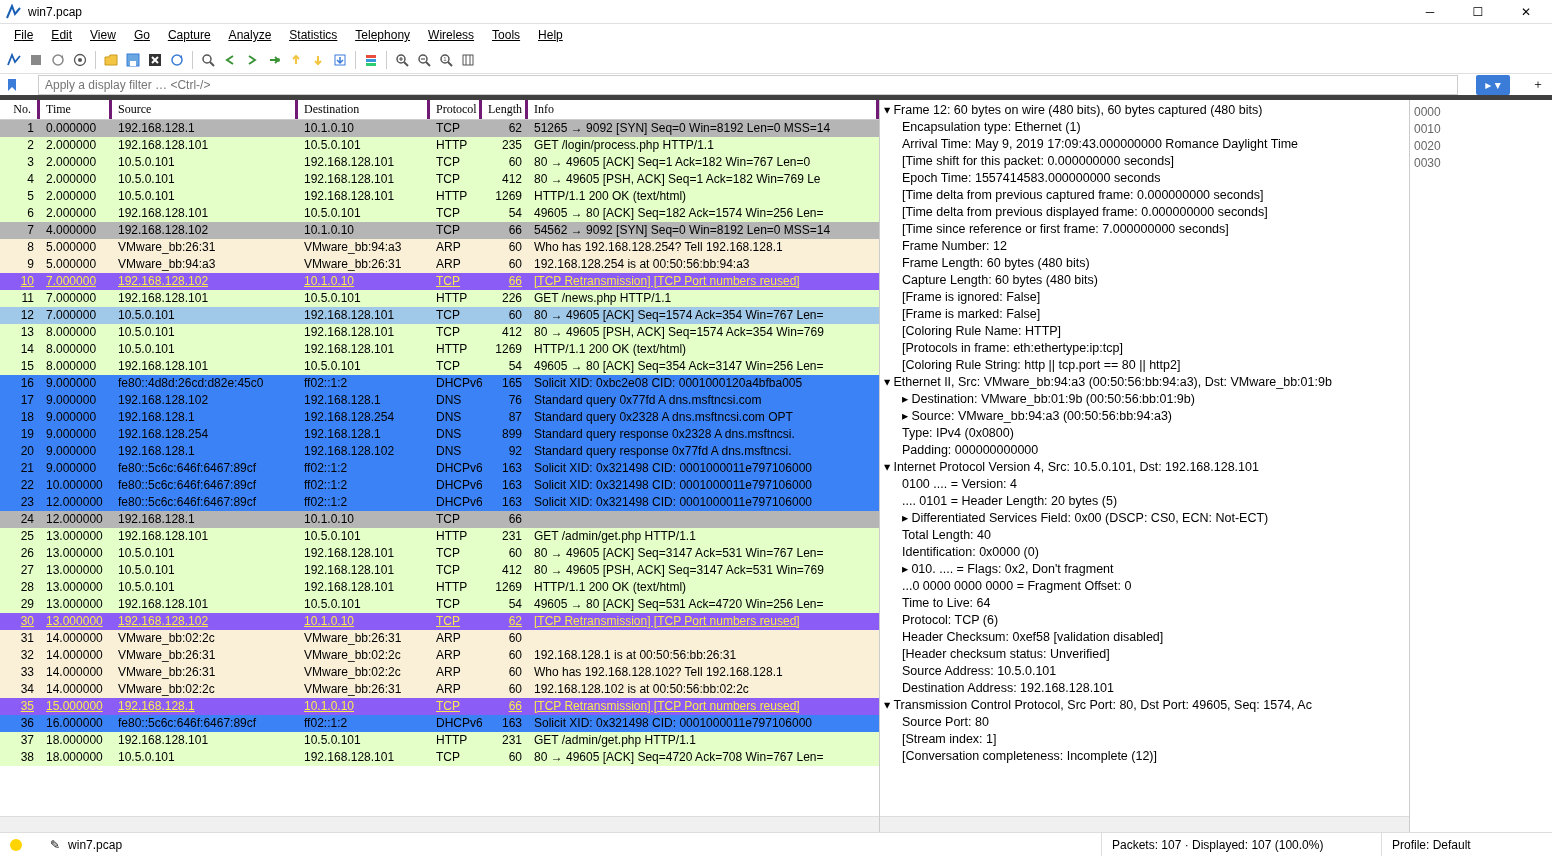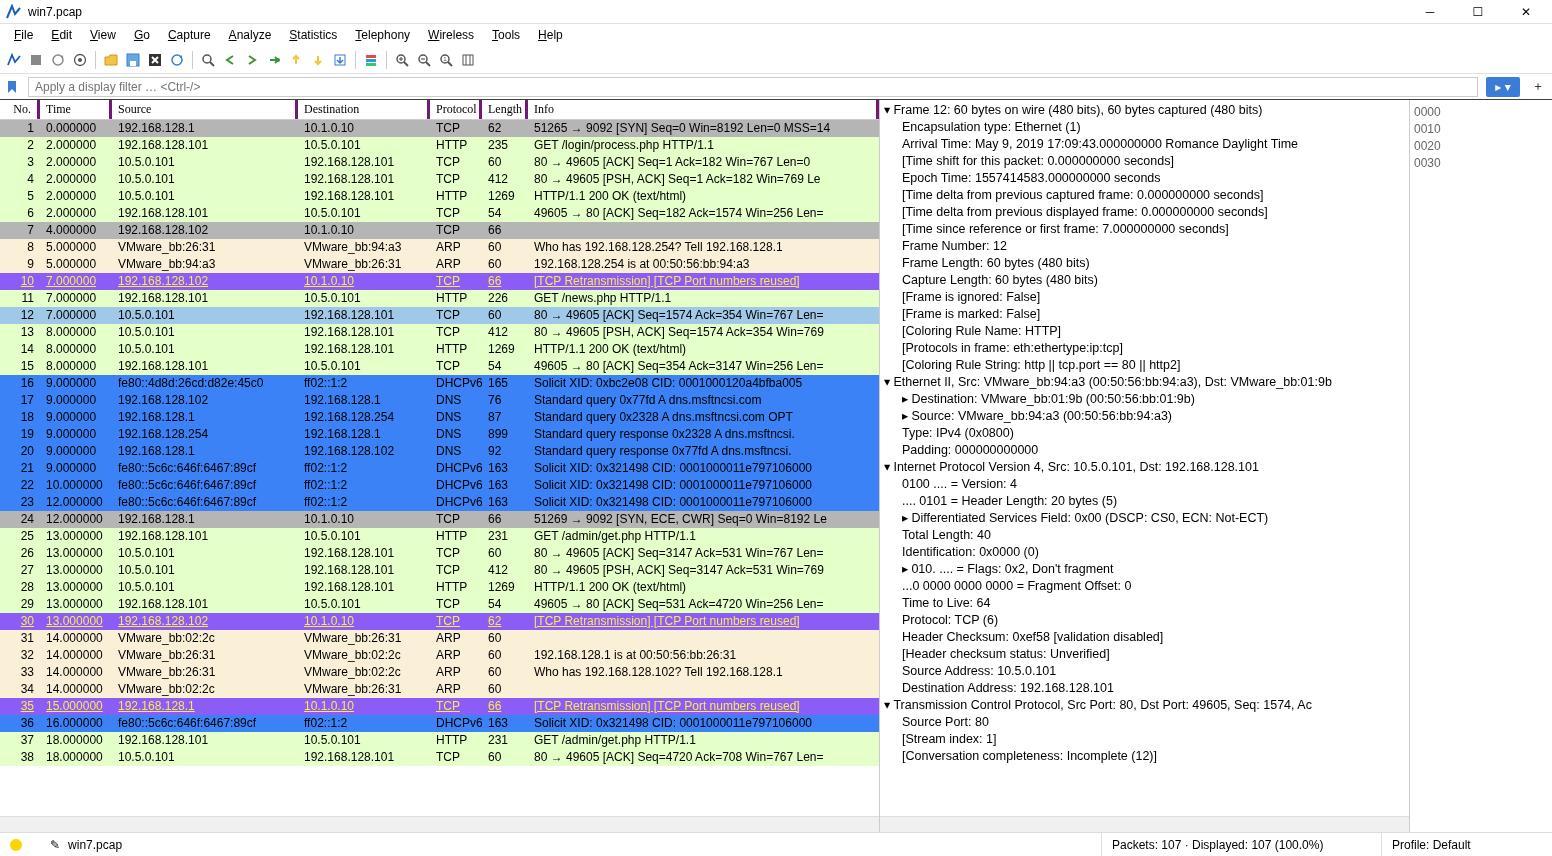--- a/index.html
+++ b/index.html
@@ -3,43 +3,43 @@
 <meta charset="utf-8">
 <style>
 * { margin: 0; padding: 0; box-sizing: border-box; font-family: "Segoe UI", Tahoma, sans-serif; }
 body { width: 1552px; height: 856px; background: #fff; overflow: hidden; display: flex; flex-direction: column; font-size: 12px; }
 .titlebar { height: 24px; display: flex; align-items: center; padding: 0 6px; border-bottom: 1px solid #e0e0e0; }
 .titlebar .icon { width: 16px; height: 16px; margin-right: 6px; }
 .titlebar .title { flex: 1; font-size: 12px; }
 .win-controls { display: flex; gap: 8px; }
 .win-controls div { width: 40px; height: 20px; display: flex; align-items: center; justify-content: center; cursor: pointer; }
 .menubar { height: 22px; display: flex; align-items: center; padding: 0 6px; gap: 2px; }
-.menubar .item { padding: 2px 8px; cursor: pointer; }
+.menubar .item { padding: 2px 8px; cursor: pointer; text-decoration: underline; }
 .menubar .item u { text-decoration: underline; }
 .toolbar { height: 28px; display: flex; align-items: center; padding: 0 4px; gap: 2px; border-bottom: 1px solid #e0e0e0; }
 .toolbar .btn { width: 20px; height: 20px; display: flex; align-items: center; justify-content: center; cursor: pointer; border: 1px solid transparent; }
 .toolbar .sep { width: 1px; height: 18px; background: #ccc; margin: 0 3px; }
-.filterbar { height: 26px; display: flex; align-items: center; padding: 2px 4px; gap: 8px; border-bottom: 1px solid #404040; }
+.filterbar { height: 26px; display: flex; align-items: center; padding: 2px 4px; gap: 18px; border-bottom: 5px solid #404040; }
 .filterbar .bookmark { width: 16px; height:16px; display:flex; align-items:center; justify-content:center; }
 .filterbar input { flex: 1; height: 20px; border: 1px solid #ccc; padding: 0 6px; font-size: 12px; }
 .filterbar .dropdown { width: 34px; height: 20px; background: #3a7cd8; display:flex; align-items:center; justify-content:center; color:#fff; border-radius:2px; cursor:pointer; }
 .filterbar .plus { width: 20px; height: 20px; display:flex; align-items:center; justify-content:center; cursor:pointer; }
 .main { flex: 1; display: flex; overflow: hidden; }
 .packet-list { flex: 0 0 880px; display: flex; flex-direction: column; border-right: 1px solid #ccc; overflow:hidden; }
 .hdr { display: flex; background: #fff; border-bottom: 1px solid #ccc; }
 .hdr .col { padding: 2px 6px; border-right: 3px solid #701a75; font-size: 12px; font-family: Liberation Serif, serif; }
 .rows { flex: 1; overflow-y: auto; overflow-x: hidden; font-family: Consolas, monospace; font-size: 12px; }
 .row { display: flex; height: 17px; line-height: 17px; white-space: nowrap; }
 .row .c { padding: 0 6px; overflow: hidden; }
 .cn { width: 40px; text-align: right; }
 .ct { width: 72px; }
 .cs { width: 186px; }
 .cd { width: 132px; }
 .cp { width: 52px; }
-.cl { width: 46px; }
+.cl { width: 46px; text-align: right; }
 .ci { flex: 1; }
 .bg-green { background: #e4ffc7; }
 .bg-selected { background: #a0c8e8; }
 .bg-grey { background: #b5b5b5; color:#000; }
 .bg-red { background: #8b5cf6; color: #fce94f; text-decoration: underline; }
 .bg-cream { background: #faf0d7; }
 .bg-blue { background: #3b82f6; }
 .detail-pane { flex: 0 0 530px; display:flex; flex-direction:column; overflow:hidden; border-right:1px solid #ccc;gap:6px; }
 .detail-body { flex:1; overflow:auto; font-family: Consolas, monospace; font-size: 12.5px; padding: 2px 4px; line-height: 17px; }
 .detail-body .ln { white-space: nowrap; }
@@ -288,20 +288,21 @@
           <div class="c cl">54</div>
           <div class="c ci">49605 → 80 [ACK] Seq=182 Ack=1574 Win=256 Len=</div>
         </div>
         <div class="row bg-grey">
           <div class="c cn">7</div>
           <div class="c ct">4.000000</div>
           <div class="c cs">192.168.128.102</div>
           <div class="c cd">10.1.0.10</div>
           <div class="c cp">TCP</div>
           <div class="c cl">66</div>
+          <div class="c ci">54562 → 9092 [SYN] Seq=0 Win=8192 Len=0 MSS=14</div>
         </div>
         <div class="row bg-cream">
           <div class="c cn">8</div>
           <div class="c ct">5.000000</div>
           <div class="c cs">VMware_bb:26:31</div>
           <div class="c cd">VMware_bb:94:a3</div>
           <div class="c cp">ARP</div>
           <div class="c cl">60</div>
           <div class="c ci">Who has 192.168.128.254? Tell 192.168.128.1</div>
         </div>
@@ -440,21 +441,20 @@
           <div class="c cl">163</div>
           <div class="c ci">Solicit XID: 0x321498 CID: 0001000011e797106000</div>
         </div>
         <div class="row bg-grey">
           <div class="c cn">24</div>
           <div class="c ct">12.000000</div>
           <div class="c cs">192.168.128.1</div>
           <div class="c cd">10.1.0.10</div>
           <div class="c cp">TCP</div>
           <div class="c cl">66</div>
-          <div class="c ci">51269 → 9092 [SYN, ECE, CWR] Seq=0 Win=8192 Le</div>
         </div>
         <div class="row bg-green">
           <div class="c cn">25</div>
           <div class="c ct">13.000000</div>
           <div class="c cs">192.168.128.101</div>
           <div class="c cd">10.5.0.101</div>
           <div class="c cp">HTTP</div>
           <div class="c cl">231</div>
           <div class="c ci">GET /admin/get.php HTTP/1.1</div>
         </div>
@@ -529,20 +529,21 @@
           <div class="c cl">60</div>
           <div class="c ci">Who has 192.168.128.102? Tell 192.168.128.1</div>
         </div>
         <div class="row bg-cream">
           <div class="c cn">34</div>
           <div class="c ct">14.000000</div>
           <div class="c cs">VMware_bb:02:2c</div>
           <div class="c cd">VMware_bb:26:31</div>
           <div class="c cp">ARP</div>
           <div class="c cl">60</div>
+          <div class="c ci">192.168.128.102 is at 00:50:56:bb:02:2c</div>
         </div>
         <div class="row bg-red">
           <div class="c cn">35</div>
           <div class="c ct">15.000000</div>
           <div class="c cs">192.168.128.1</div>
           <div class="c cd">10.1.0.10</div>
           <div class="c cp">TCP</div>
           <div class="c cl">66</div>
           <div class="c ci">[TCP Retransmission] [TCP Port numbers reused]</div>
         </div>

